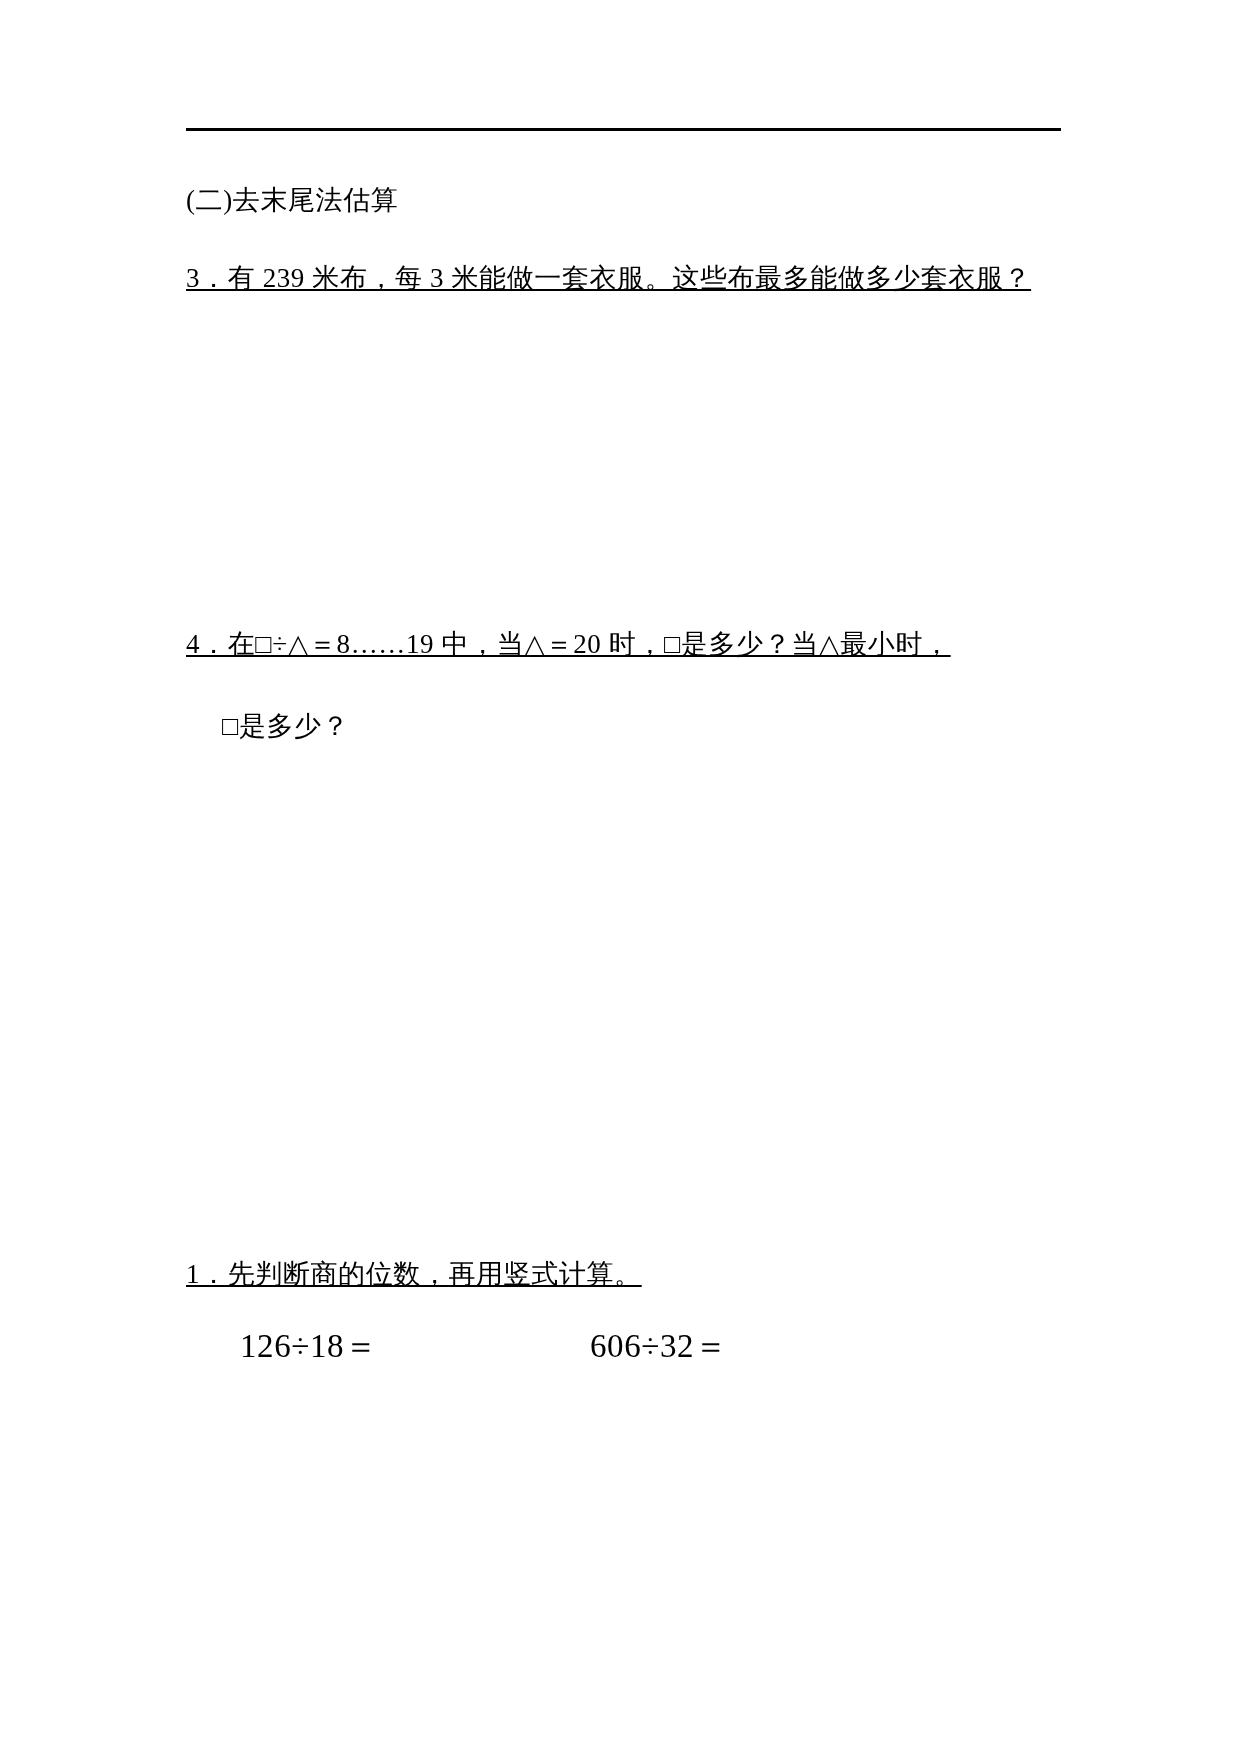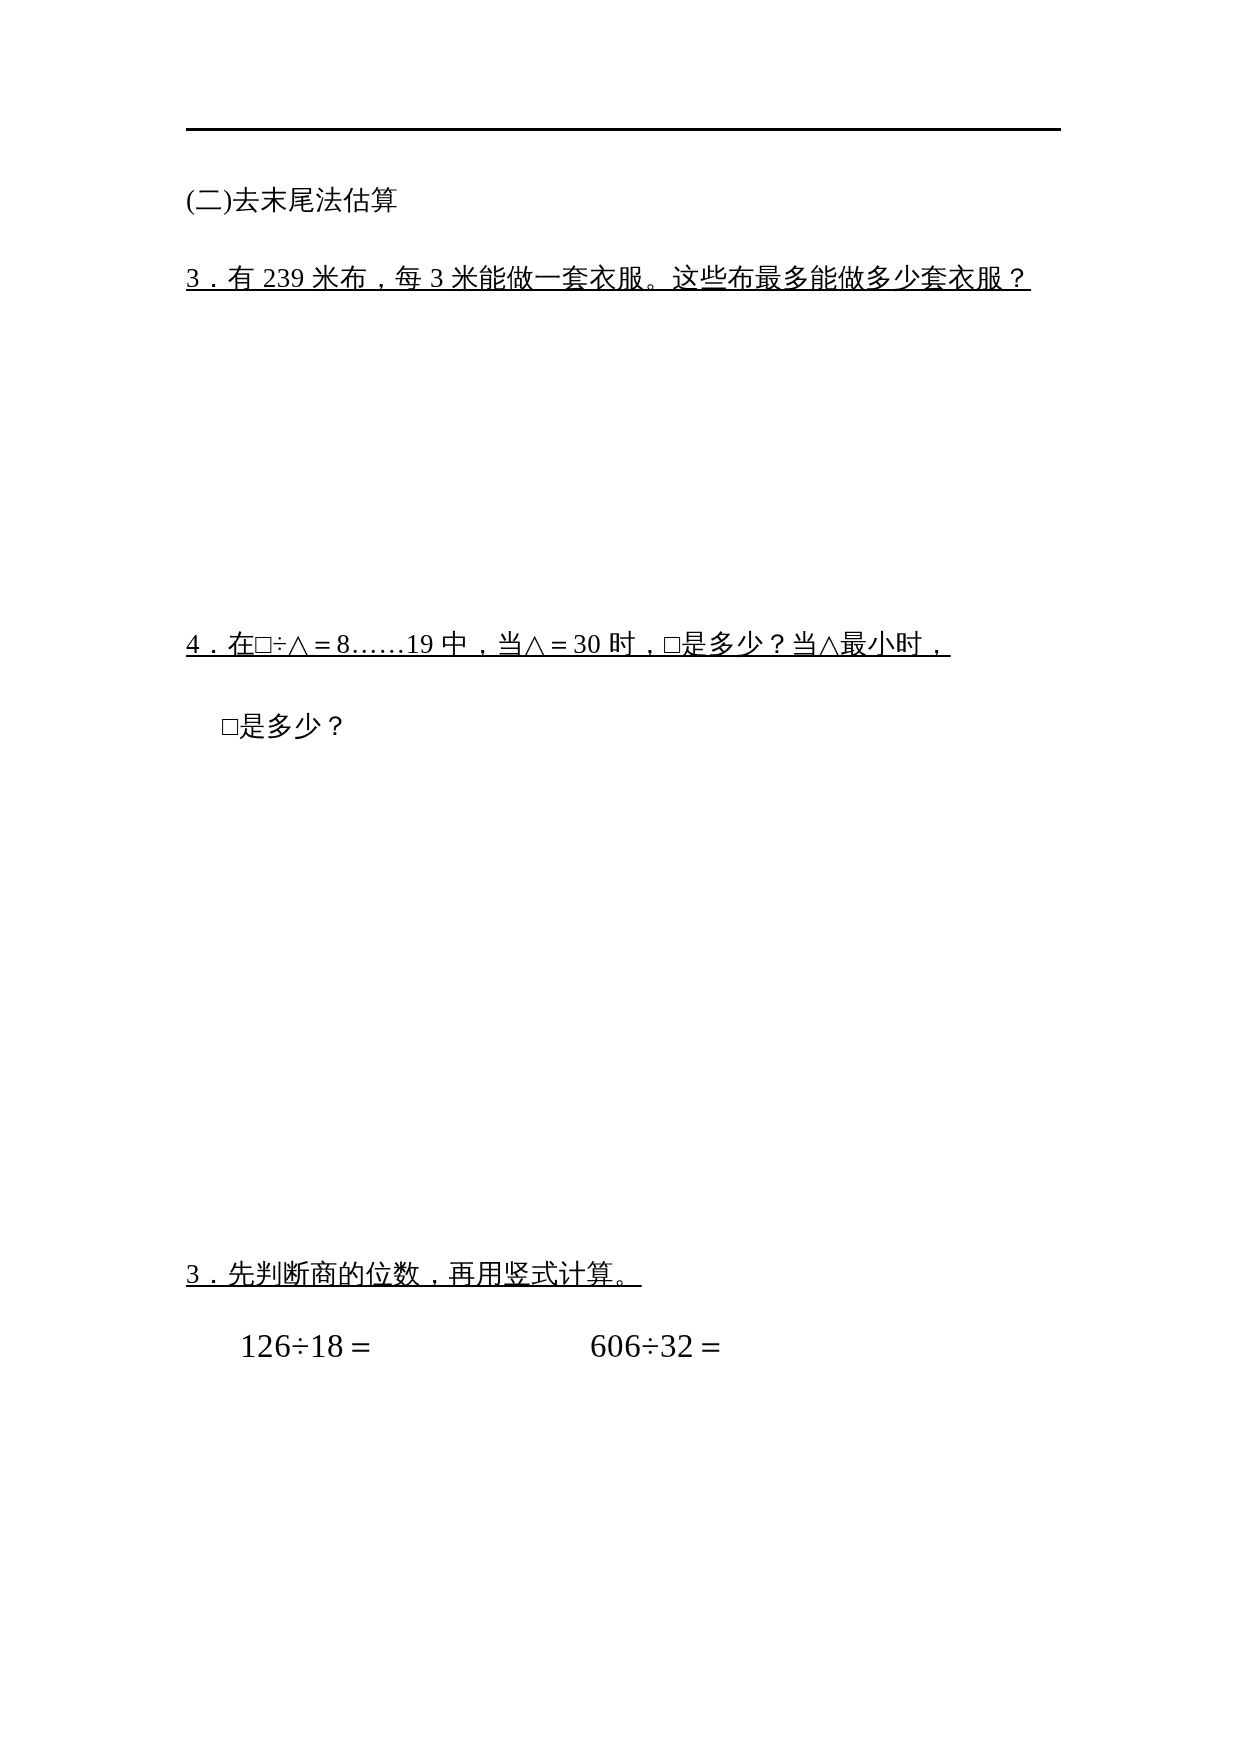--- a/index.html
+++ b/index.html
@@ -63,24 +63,24 @@
 
 <div class="page">
 
   <div class="top-rule"></div>
 
   <div class="line section-head" style="top:148px;">(二)去末尾法估算</div>
 
   <div class="line indent-q" style="top:226px;">3．有 239 米布，每 3 米能做一套衣服。这些布最多能做多少套衣服？</div>
 
 
-  <div class="line indent-q" style="top:592px;">4．在□÷△＝8……19 中，当△＝30 时，□是多少？当△最小时，</div>
+  <div class="line indent-q" style="top:592px;">4．在□÷△＝8……19 中，当△＝20 时，□是多少？当△最小时，</div>
 
   <div class="line sub-indent" style="top:674px;">□是多少？</div>
 
 
-  <div class="line indent-q" style="top:1222px;">3．先判断商的位数，再用竖式计算。</div>
+  <div class="line indent-q" style="top:1222px;">1．先判断商的位数，再用竖式计算。</div>
 
   <div class="line expr expr-left" style="top:1294px;">126÷18＝</div>
 
   <div class="line expr expr-right" style="top:1294px;">606÷32＝</div>
 
 </div>
 
 </body></html>

